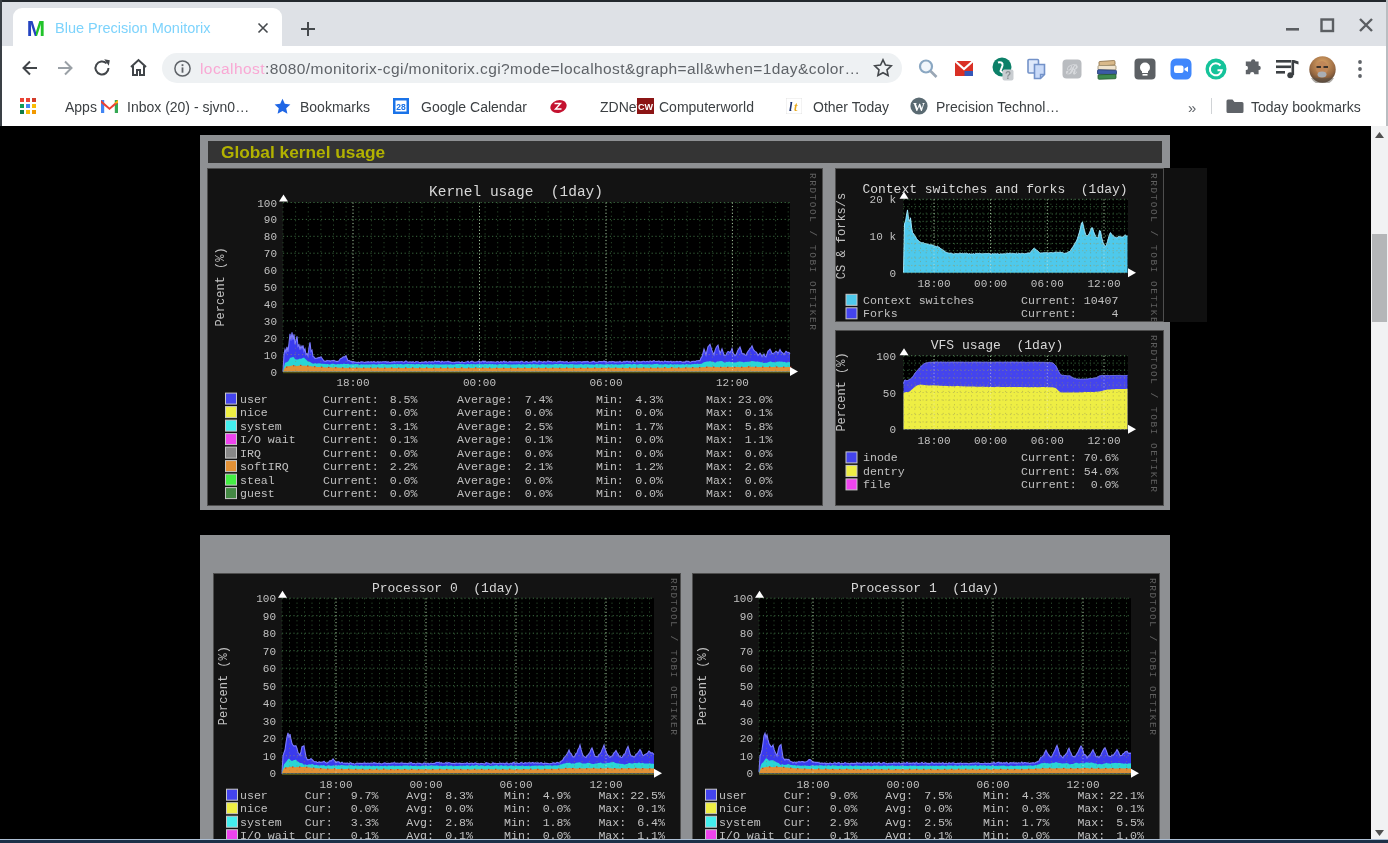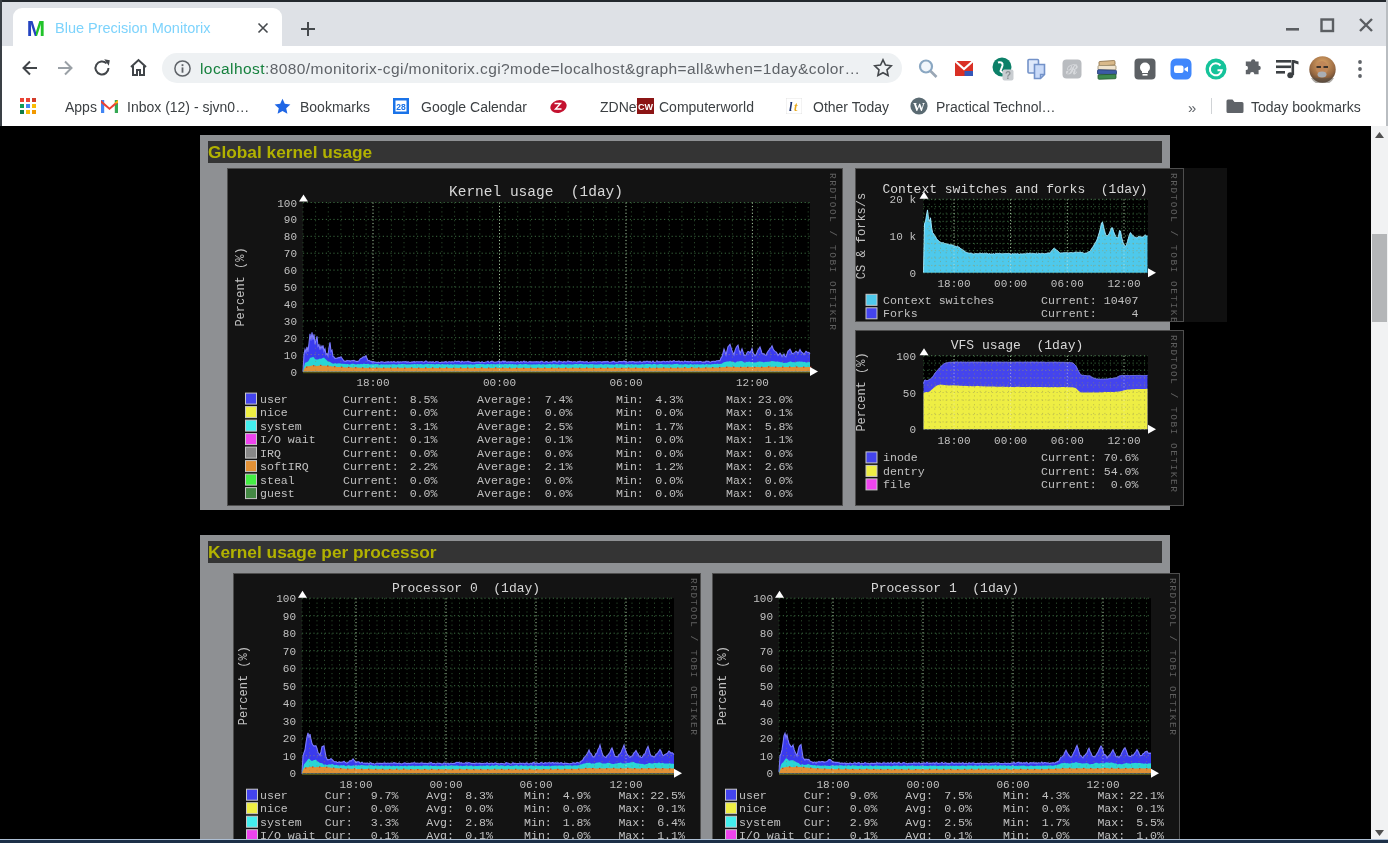--- a/index.html
+++ b/index.html
@@ -13,22 +13,22 @@
 #tab { position:absolute; left:13px; top:8px; width:269px; height:38px; background:#fff;
   border-radius:9px 9px 0 0; }
 #tabtitle { position:absolute; left:55px; top:20px; font-size:14.5px; color:#7dd3fc; }
 #toolbar { position:absolute; left:0; top:46px; width:1388px; height:46px; background:#fff; }
 #bookbar { position:absolute; left:0; top:92px; width:1388px; height:34px; background:#fff; }
 #page { position:absolute; left:0; top:126px; width:1388px; height:717px; background:#000; overflow:hidden; }
 #pill { position:absolute; left:162px; top:53px; width:740px; height:30px; background:#eef1f3; border-radius:15px; }
 .bmtext { font-size:14px; color:#3c4043; position:absolute; top:99px; }
 .frame { position:absolute; background:#8e9093; }
 .sectitle { position:absolute; background:#343434; color:#b2b200; font-weight:bold;
-  font-size:17.3px; line-height:22px; }
-.gbox { position:absolute; background:#101010;margin-left:20px; }
+  font-size:17.3px; line-height:22px; padding-left:13px;}
+.gbox { position:absolute; background:#101010; }
 .gbox svg { position:absolute; left:0; top:0; }
 #scrollbar { position:absolute; left:1371px; top:126px; width:17px; height:717px; background:#f1f2f3; }
 #sthumb { position:absolute; left:1372px; top:234px; width:15px; height:88px; background:#b4b6b8; }
 #botline { position:absolute; left:0; top:839px; width:1388px; height:1px; background:#aebfd4; z-index:31;}
 #botborder { position:absolute; left:0; top:840px; width:1388px; height:3px; background:#1d3048; z-index:31;}
 </style></head><body>
 <div id="win">
 <div id="topborder"></div>
     <div id="leftborder"></div>
     <div id="rightborder"></div>
@@ -75,21 +75,21 @@
     </svg>
 <svg class="abs" style="left:129px;top:58px" width="19" height="19" viewBox="0 0 19 19">
 <path d="M2 9 L9.5 2 L17 9" stroke="#414549" stroke-width="2" fill="none"></path>
 <path d="M4 8 L4 17 L8 17 L8 12 L11 12 L11 17 L15 17 L15 8" stroke="#414549" stroke-width="2" fill="none"></path>
 </svg>
 <svg class="abs" style="left:174px;top:60px" width="17" height="17" viewBox="0 0 17 17">
 <circle cx="8.5" cy="8.5" r="7.6" stroke="#5f6368" stroke-width="1.5" fill="none"></circle>
 <rect x="7.6" y="7.4" width="1.8" height="5.3" fill="#5f6368"></rect>
 <rect x="7.6" y="4.2" width="1.8" height="1.9" fill="#5f6368"></rect>
     </svg>
-<div class="abs" style="left:200px;top:60px;font-size:15.5px;color:#5f6368;white-space:nowrap;letter-spacing:0.42px"><span style="color:#15803d">localhost</span>:8080/monitorix-cgi/monitorix.cgi?mode=localhost&amp;graph=all&amp;when=1day&amp;color…</div>
+<div class="abs" style="left:200px;top:60px;font-size:15.5px;color:#5f6368;white-space:nowrap;letter-spacing:0.42px"><span style="color:#f9a8d4">localhost</span>:8080/monitorix-cgi/monitorix.cgi?mode=localhost&amp;graph=all&amp;when=1day&amp;color…</div>
 <svg class="abs" style="left:873px;top:58px" width="20" height="20" viewBox="0 0 20 20">
 <path d="M10 1.8 L12.5 7.1 L18.3 7.8 L14 11.8 L15.1 17.5 L10 14.7 L4.9 17.5 L6 11.8 L1.7 7.8 L7.5 7.1 Z" fill="none" stroke="#43474b" stroke-width="1.6"></path>
     </svg>
 <svg class="abs" style="left:917px;top:58px" width="22" height="22" viewBox="0 0 22 22">
 <circle cx="9" cy="8.5" r="6" stroke="#8aa7c2" stroke-width="2.2" fill="#e8f0f8" fill-opacity="0.6"></circle>
 <path d="M13.5 13 L19.5 19" stroke="#9aa7b5" stroke-width="2.6"></path>
     </svg>
 <svg class="abs" style="left:954px;top:59px" width="20" height="20" viewBox="0 0 20 20">
 <rect x="1" y="2" width="18" height="15" fill="#d93025"></rect>
 <path d="M1 2 L10 10 L19 2" fill="none" stroke="#fff" stroke-width="2.2"></path>
@@ -173,21 +173,21 @@
       <rect x="6" y="12" width="4" height="4" fill="#fbbc05"></rect>
       <rect x="12" y="12" width="4" height="4" fill="#f29900"></rect>
 </svg>
 <div class="bmtext" style="left:65px">Apps</div>
 <svg class="abs" style="left:101px;top:99px" width="17" height="14" viewBox="0 0 17 14">
 <rect x="0" y="1" width="3.2" height="13" fill="#4285f4"></rect>
 <rect x="13.8" y="1" width="3.2" height="13" fill="#34a853"></rect>
 <path d="M0 1 L8.5 8.5 L17 1 L17 4 L8.5 11 L0 4 Z" fill="#ea4335"></path>
 <path d="M13 4.5 L17 1 L17 4" fill="#fbbc05"></path>
     </svg>
-<div class="bmtext" style="left:127px">Inbox (12) - sjvn0…</div>
+<div class="bmtext" style="left:127px">Inbox (20) - sjvn0…</div>
 <svg class="abs" style="left:274px;top:98px" width="17" height="17" viewBox="0 0 17 17">
 <path d="M8.5 0.8 L10.8 5.8 L16.4 6.4 L12.2 10.2 L13.4 15.7 L8.5 12.9 L3.6 15.7 L4.8 10.2 L0.6 6.4 L6.2 5.8 Z" fill="#1f66e5"></path>
     </svg>
 <div class="bmtext" style="left:300px">Bookmarks</div>
 <svg class="abs" style="left:393px;top:98px" width="16" height="16" viewBox="0 0 16 16">
 <rect x="0" y="0" width="16" height="16" fill="#1a73e8"></rect>
 <rect x="2.5" y="2.5" width="11" height="11" fill="#fff"></rect>
 <text x="8" y="11.5" font-family="&quot;Liberation Sans&quot;,sans-serif" font-size="8.5" fill="#1a73e8" text-anchor="middle" font-weight="bold">28</text>
     </svg>
 <div class="bmtext" style="left:421px">Google Calendar</div>
@@ -204,33 +204,32 @@
 <svg class="abs" style="left:786px;top:98px" width="16" height="16" viewBox="0 0 16 16">
 <rect x="0" y="0" width="16" height="16" fill="#fff" stroke="#ccc" stroke-width="0.5"></rect>
 <text x="3" y="12.5" font-family="&quot;Liberation Serif&quot;,serif" font-size="12" font-weight="bold" font-style="italic" fill="#1a2f6e">l</text>
 <text x="8" y="12.5" font-family="&quot;Liberation Serif&quot;,serif" font-size="12" font-weight="bold" font-style="italic" fill="#e8a81c">t</text>
     </svg>
 <div class="bmtext" style="left:813px">Other Today</div>
 <svg class="abs" style="left:910px;top:97px" width="18" height="18" viewBox="0 0 18 18">
 <circle cx="9" cy="9" r="8.6" fill="#5a6a72"></circle>
 <text x="9" y="13.5" font-family="&quot;Liberation Serif&quot;,serif" font-size="12" fill="#fff" text-anchor="middle" font-weight="bold">W</text>
     </svg>
-<div class="bmtext" style="left:936px">Practical Technol…</div>
+<div class="bmtext" style="left:936px">Precision Technol…</div>
 <div class="bmtext" style="left:1188px;color:#5f6368;font-size:15px">»</div>
 <div class="abs" style="left:1211px;top:98px;width:1px;height:16px;background:#d0d3d6"></div>
 <svg class="abs" style="left:1226px;top:99px" width="18" height="14" viewBox="0 0 18 14">
 <path d="M0.5 2 a1.5 1.5 0 0 1 1.5 -1.5 h4.5 l2 2.5 h7.5 a1.5 1.5 0 0 1 1.5 1.5 v8 a1.5 1.5 0 0 1 -1.5 1.5 h-14 a1.5 1.5 0 0 1 -1.5 -1.5 Z" fill="#5f6368"></path>
     </svg>
 <div class="bmtext" style="left:1251px">Today bookmarks</div>
 <div id="page">
 </div>
 <div class="frame" style="left:200px;top:135px;width:970px;height:375px"></div>
 <div class="sectitle" style="left:208px;top:141px;width:954px;height:22px">Global kernel usage</div>
 <div class="frame" style="left:200px;top:535px;width:970px;height:308px"></div>
-<div class="sectitle" style="left:208px;top:541px;width:954px;height:22px">Kernel usage per processor</div>
 <div class="gbox" style="left:207px;top:168px;width:616px;height:338px">
       <svg width="616" height="338" viewBox="0 0 616 338">
         <rect x="0.0" y="0.0" width="616.0" height="338.0" fill="#131313"></rect>
         <rect x="76.0" y="34.5" width="507.0" height="169.0" fill="#000"></rect>
         <line x1="76.0" y1="34.5" x2="583.0" y2="34.5" stroke="#3b6b40" stroke-width="1.0" stroke-dasharray="1.2 2.6"></line>
         <line x1="76.0" y1="51.4" x2="583.0" y2="51.4" stroke="#3b6b40" stroke-width="1.0" stroke-dasharray="1.2 2.6"></line>
         <line x1="76.0" y1="68.3" x2="583.0" y2="68.3" stroke="#3b6b40" stroke-width="1.0" stroke-dasharray="1.2 2.6"></line>
         <line x1="76.0" y1="85.2" x2="583.0" y2="85.2" stroke="#3b6b40" stroke-width="1.0" stroke-dasharray="1.2 2.6"></line>
         <line x1="76.0" y1="102.1" x2="583.0" y2="102.1" stroke="#3b6b40" stroke-width="1.0" stroke-dasharray="1.2 2.6"></line>
         <line x1="76.0" y1="119.0" x2="583.0" y2="119.0" stroke="#3b6b40" stroke-width="1.0" stroke-dasharray="1.2 2.6"></line>

